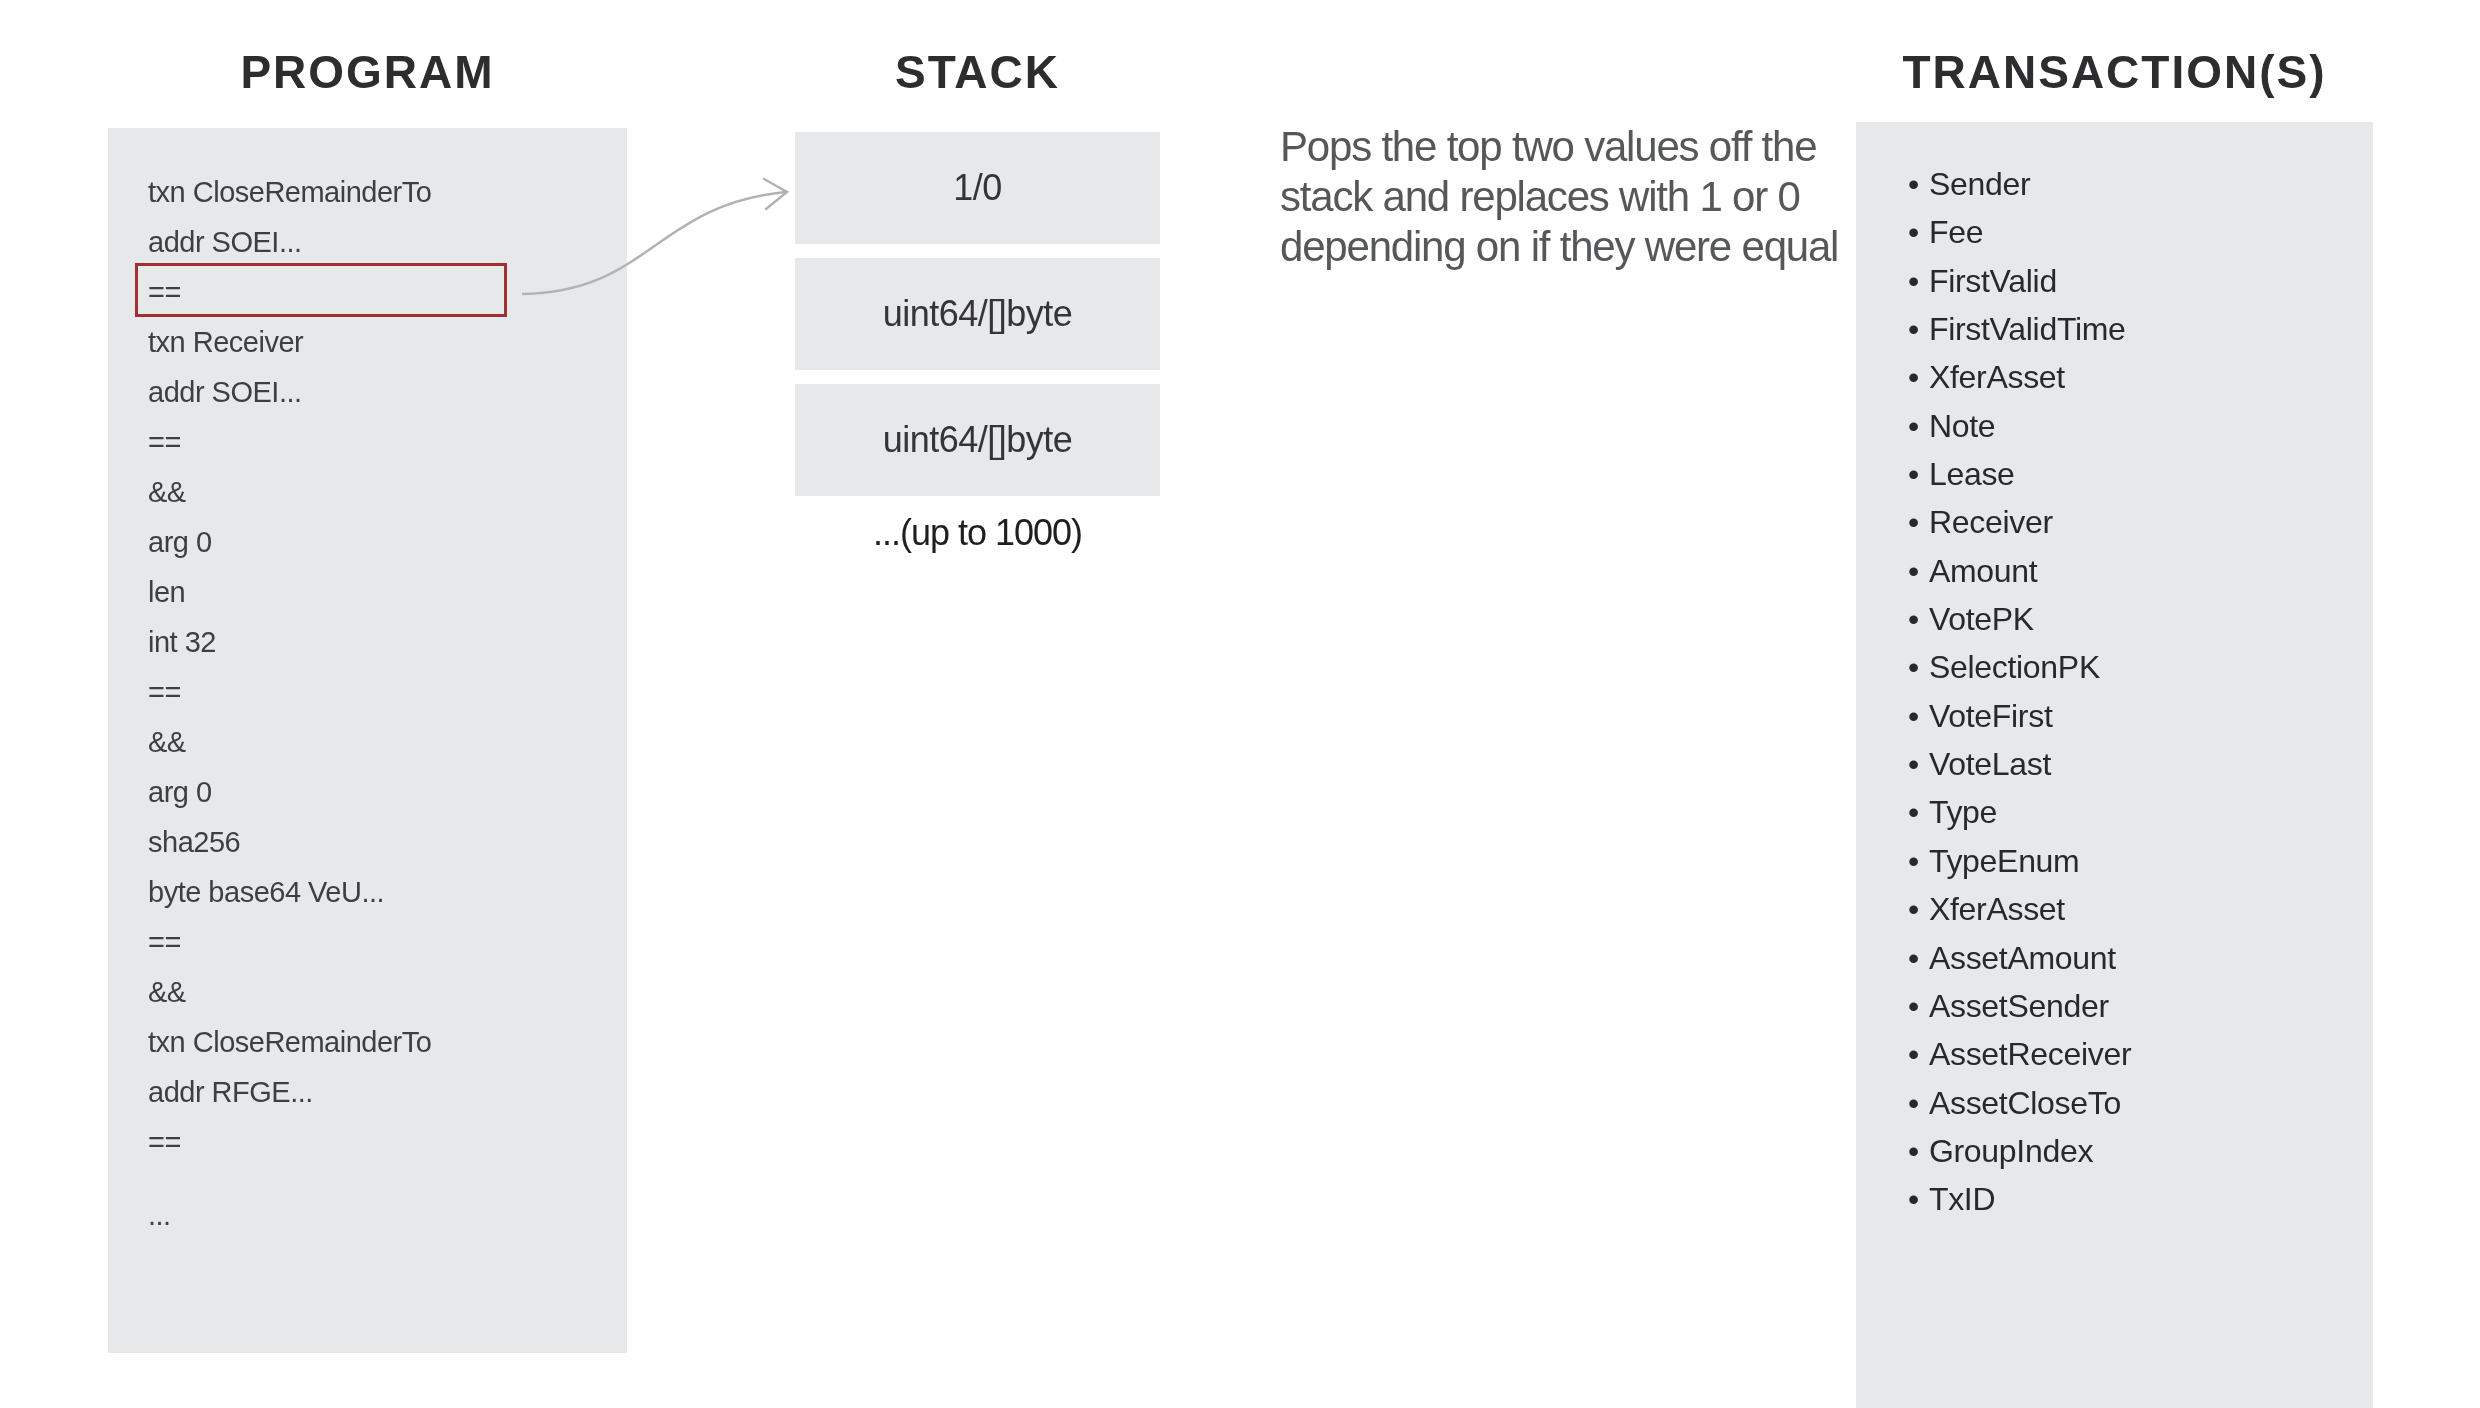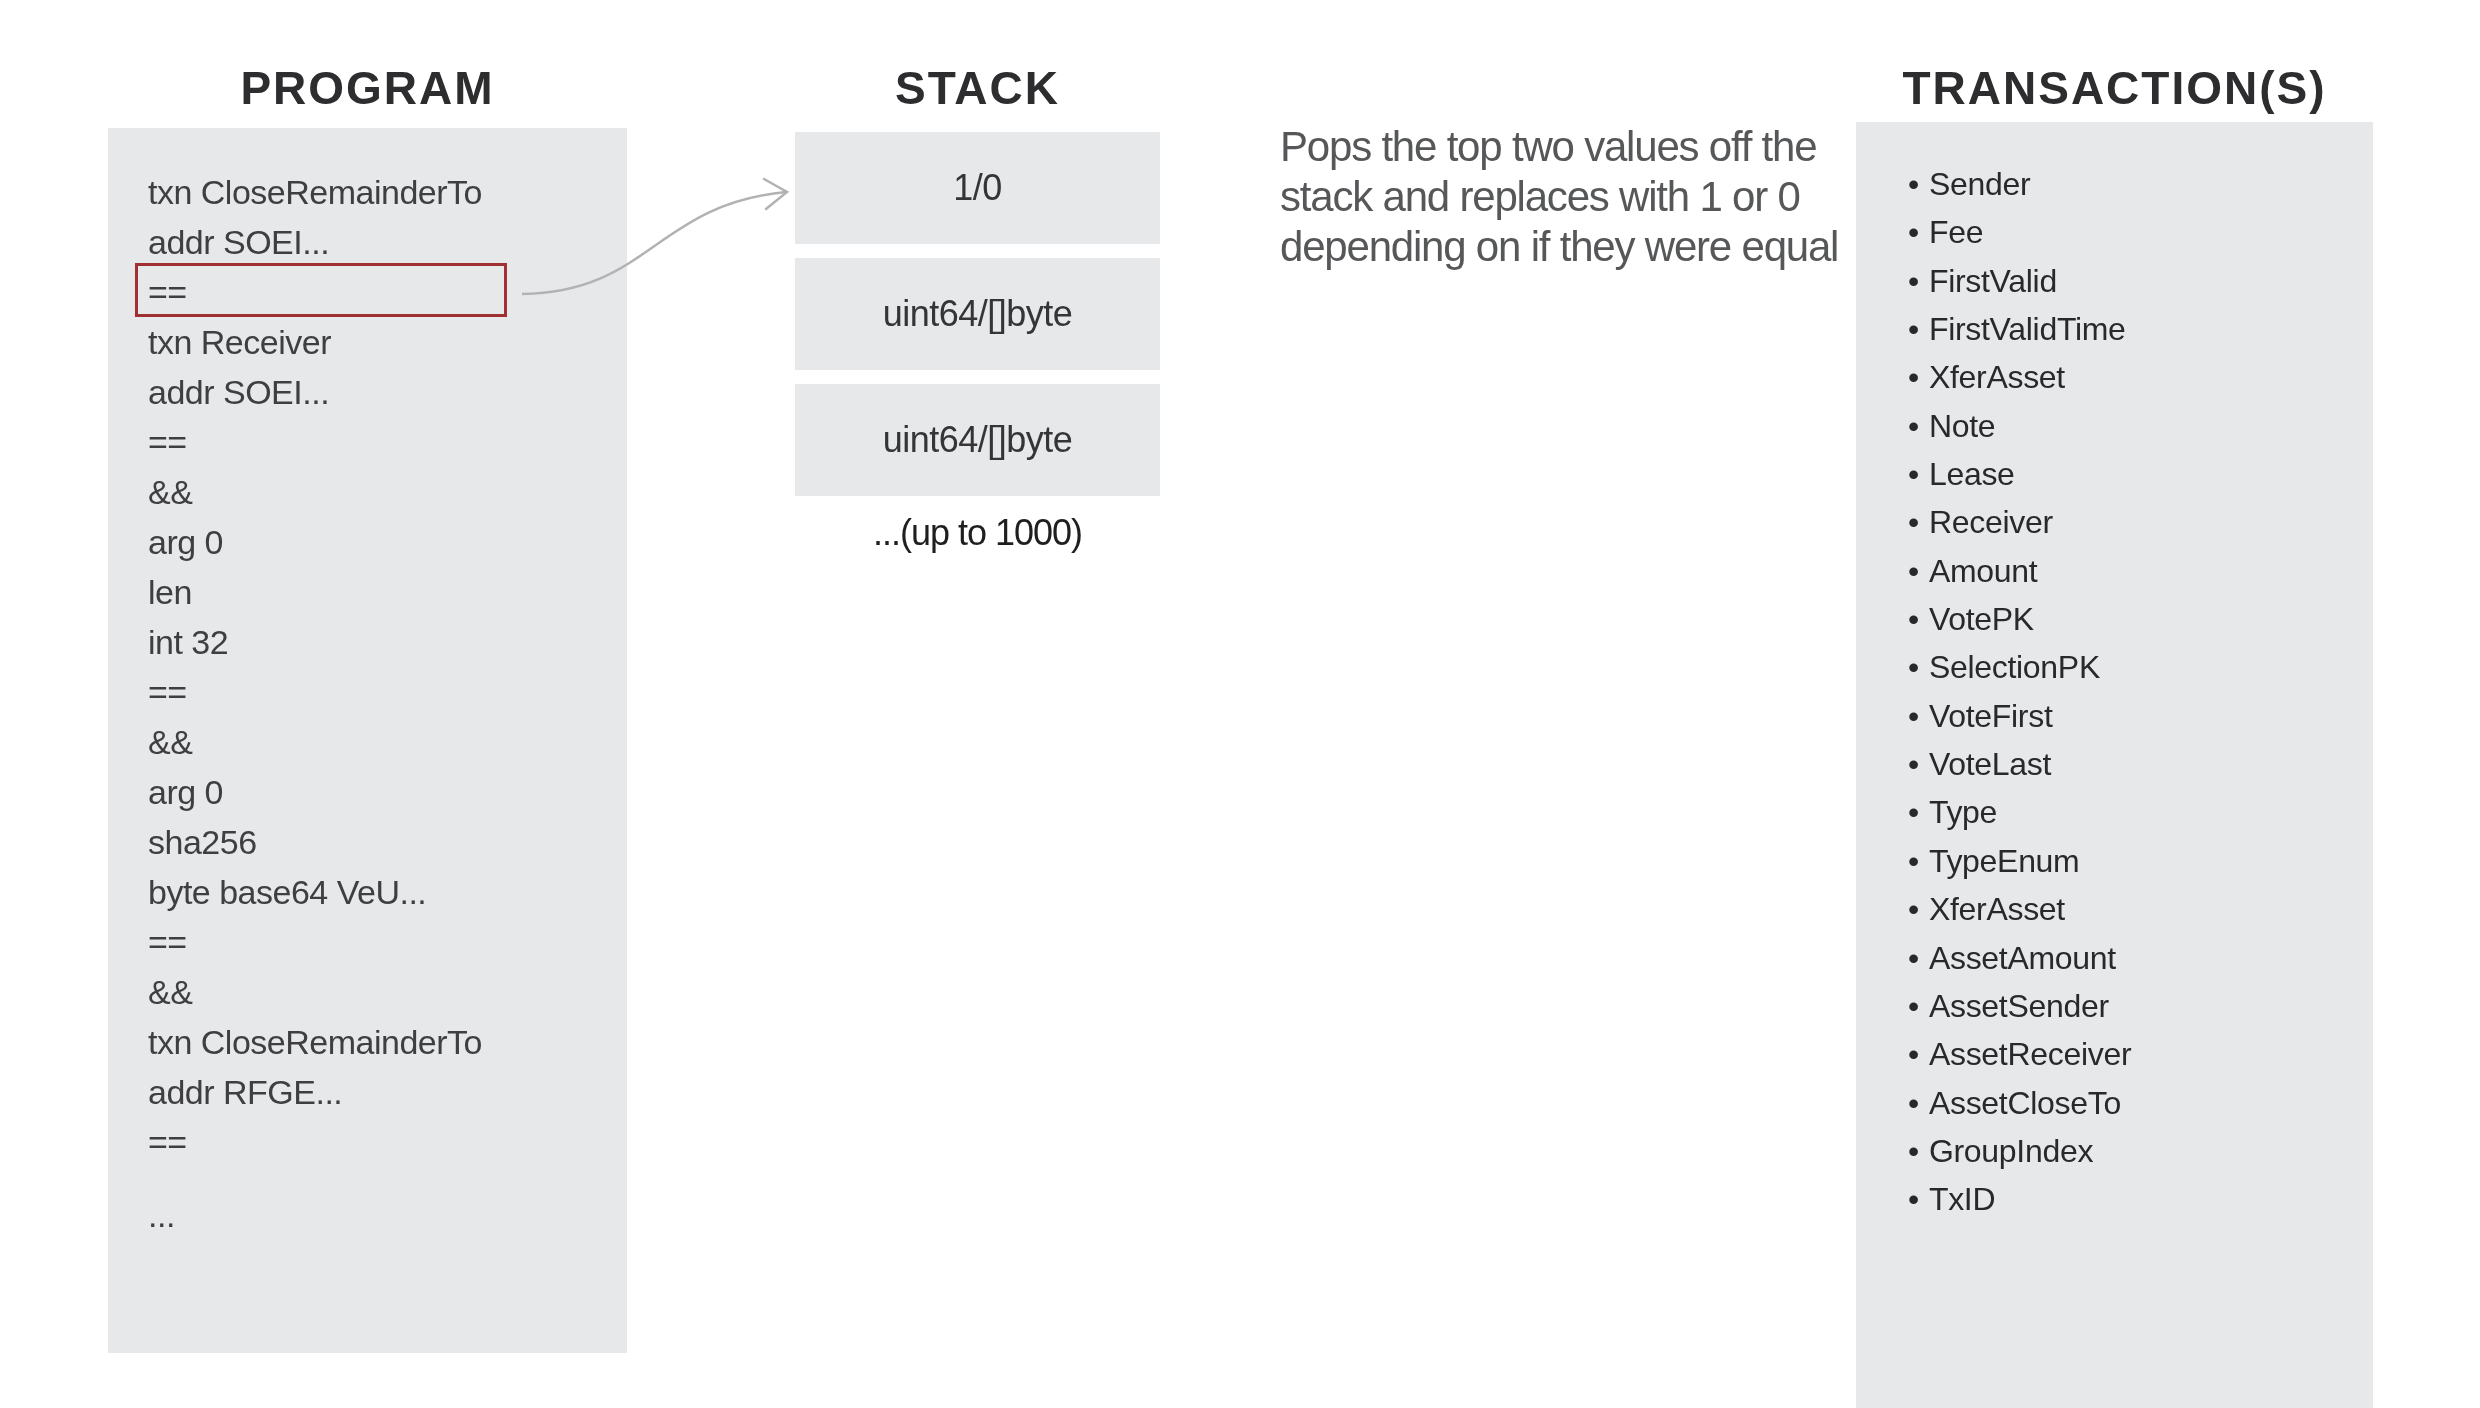--- a/index.html
+++ b/index.html
@@ -9,21 +9,21 @@
   .stage {
     position: relative;
     width: 2480px;
     height: 1408px;
     background: #ffffff;
     overflow: hidden;
   }
 
   .col-header {
     position: absolute;
-    top: 64px;
+    top: 48px;
     height: 48px;
     line-height: 48px;
     text-align: center;
     font-size: 46px;
     font-weight: 700;
     letter-spacing: 2px;
     color: var(--header_text, #2d2d2f);
     white-space: nowrap;
   }
   .header-program { left: 108px; width: 519px; }
@@ -37,21 +37,21 @@
   .panel-program { left: 108px; top: 128px; width: 519px; height: 1225px; }
   .panel-transactions { left: 1856px; top: 122px; width: 517px; height: 1296px; }
 
   .code-lines {
     position: absolute;
     left: 40px;
     top: 39px;
     right: 10px;
   }
   .code-line {
-    font-size: 34px;
+    font-size: 29px;
     line-height: 50px;
     letter-spacing: -0.5px;
     color: var(--code_text, #3f3f41);
     white-space: nowrap;
   }
   .code-line:last-child { margin-top: 23px; }
 
   .highlight-box {
     position: absolute;
     left: 135px;

